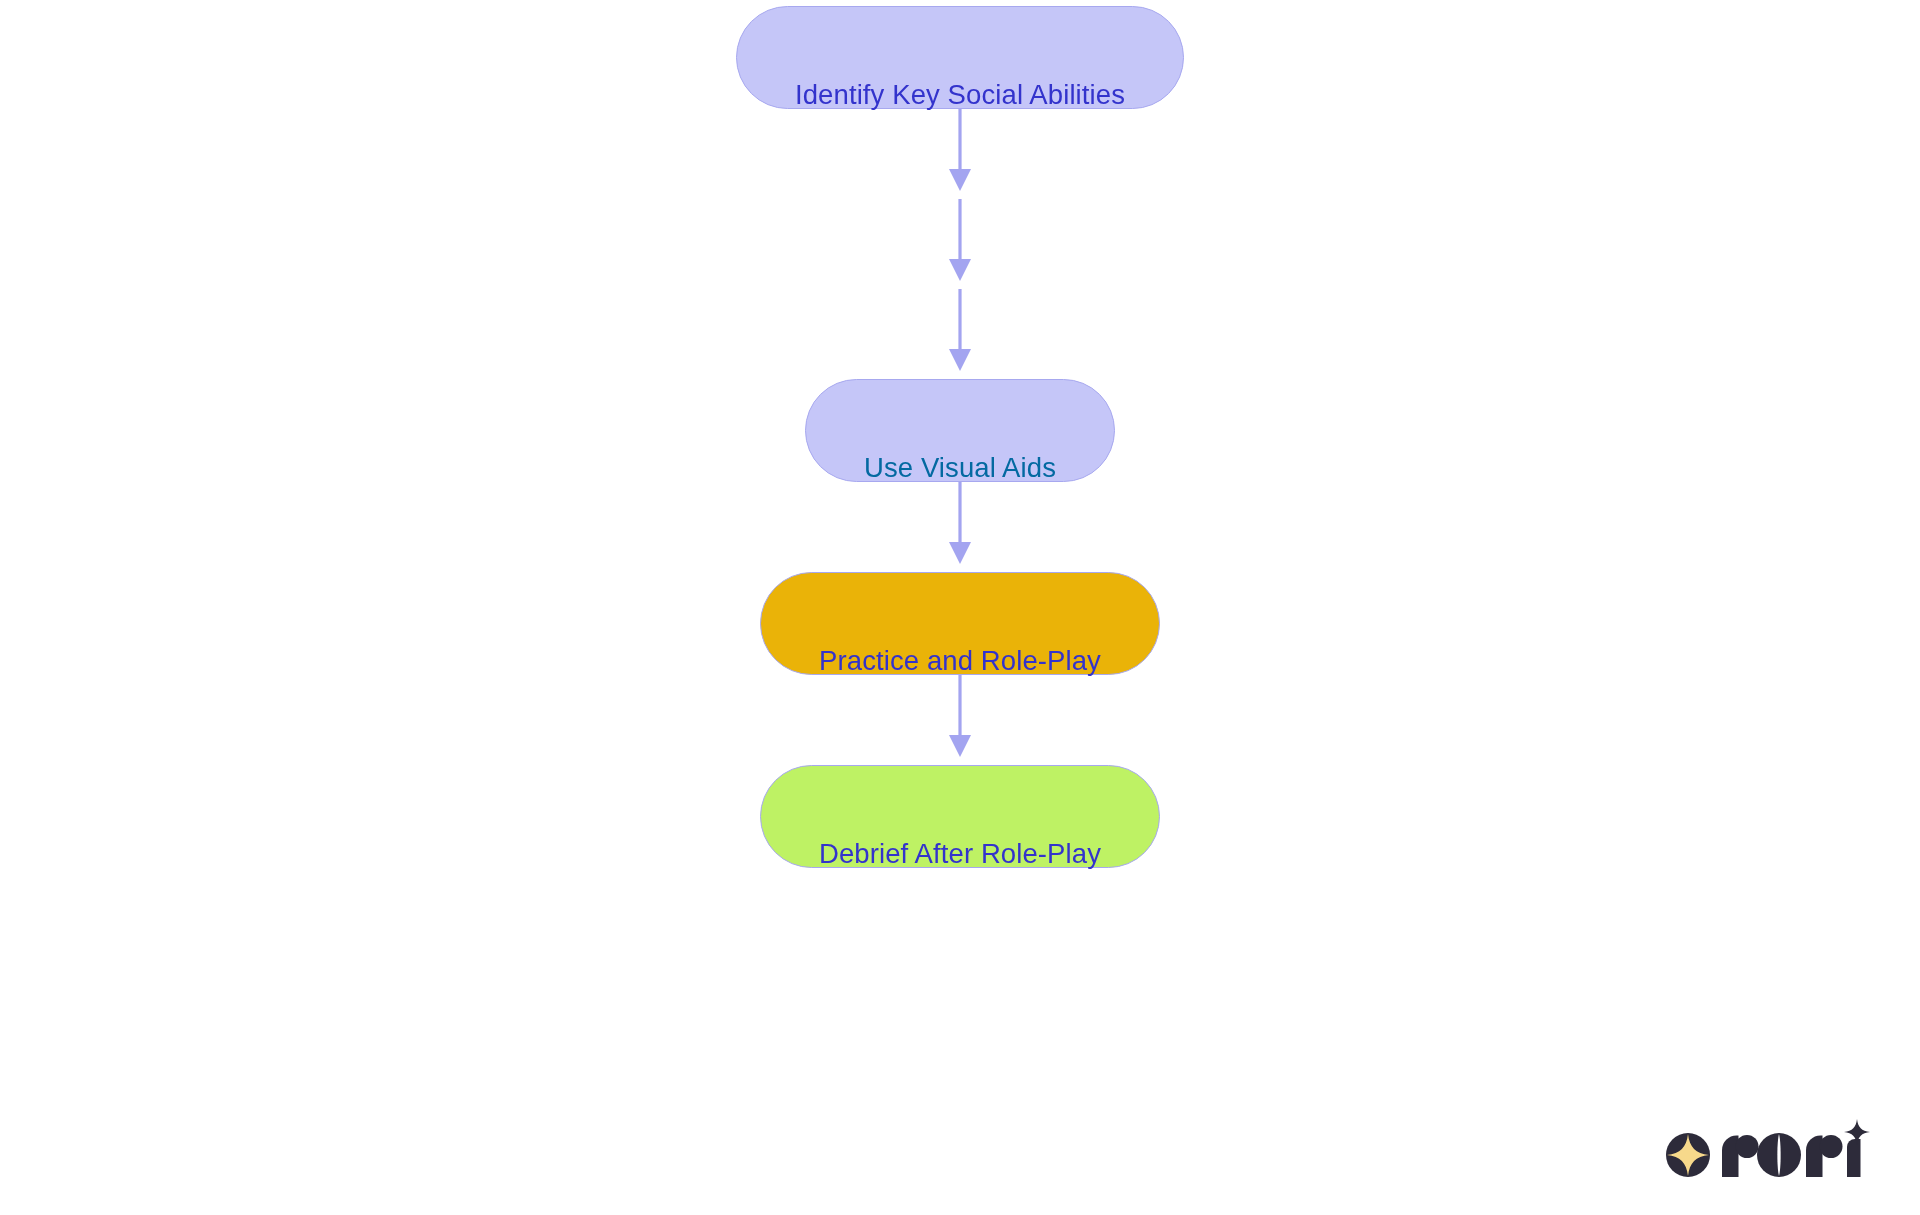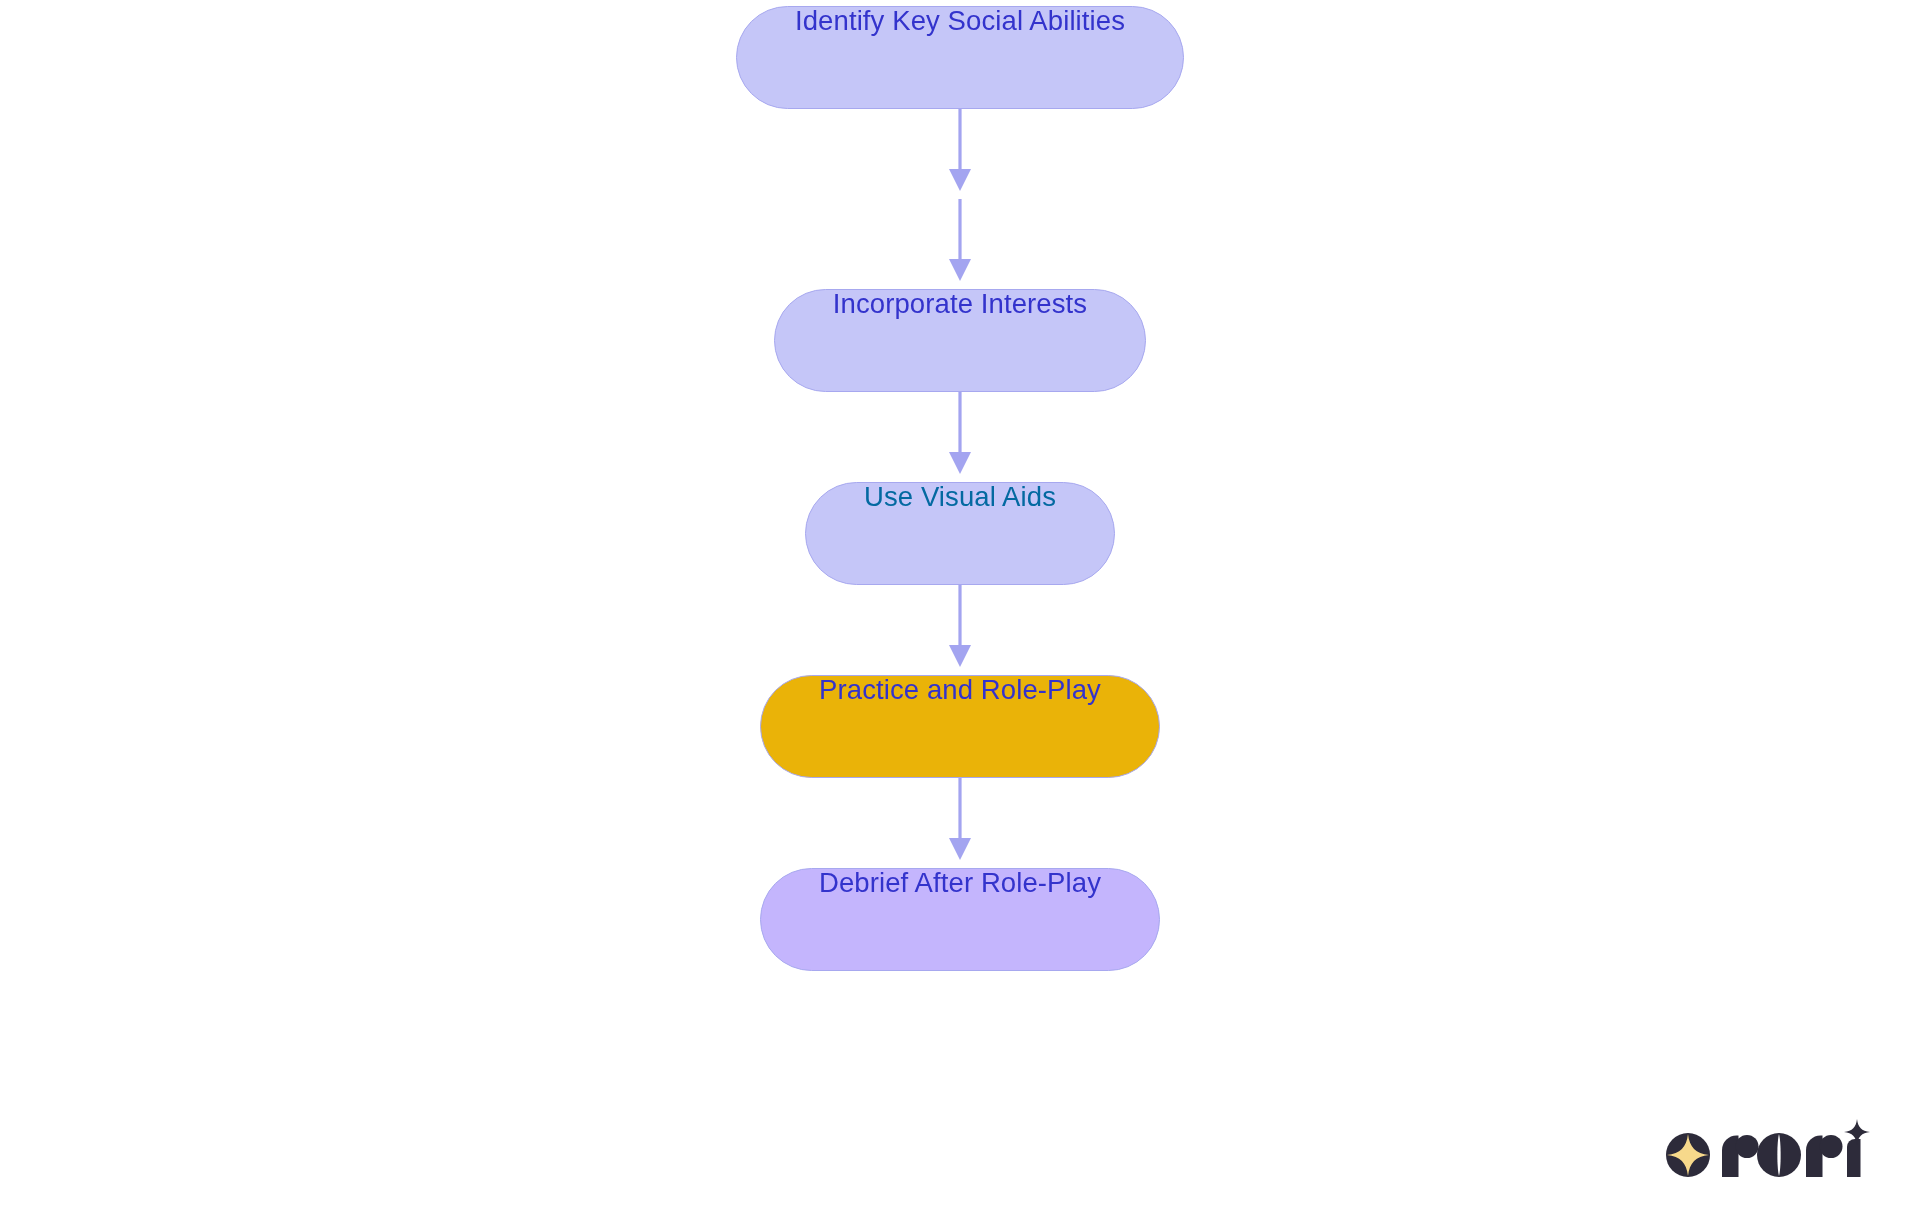--- a/index.html
+++ b/index.html
@@ -33,21 +33,21 @@
     flex-direction: column;
     align-items: center;
   }
 
   .flow-node {
     box-sizing: border-box;
     height: 103px;
     min-width: 120px;
     padding: 0 58px;
     display: flex;
-    align-items: flex-start;
+    align-items: flex-end;
     justify-content: center;
     background: #c5c6f8;
     border: 1.6px solid #a7a8ef;
     border-radius: 56px;
     position: relative;
     z-index: 2;
   }
 
   .flow-node-label {
     font-size: 27.5px;
@@ -105,23 +105,20 @@
     </div>
 
 
     <div class="flow-connector">
       <svg viewBox="0 0 40 90" xmlns="http://www.w3.org/2000/svg">
         <line x1="20" y1="0" x2="20" y2="70" stroke="#a3a4f0" stroke-width="3.2"></line>
         <polygon points="20,82 9,60 31,60" fill="#a3a4f0"></polygon>
       </svg>
     </div>
 
-    <div class="flow-node" style="background: rgb(197, 198, 248); border-color: rgb(167, 168, 239);">
-      <span class="flow-node-label" style="color: rgb(51, 51, 204);">Incorporate Interests</span>
-    </div>
 
     <div class="flow-connector">
       <svg viewBox="0 0 40 90" xmlns="http://www.w3.org/2000/svg">
         <line x1="20" y1="0" x2="20" y2="70" stroke="#a3a4f0" stroke-width="3.2"></line>
         <polygon points="20,82 9,60 31,60" fill="#a3a4f0"></polygon>
       </svg>
     </div>
 
     <div class="flow-node" style="background: rgb(197, 198, 248); border-color: rgb(167, 168, 239);">
       <span class="flow-node-label" style="color: #0369a1;">Use Visual Aids</span>
@@ -138,21 +135,21 @@
       <span class="flow-node-label" style="color: rgb(51, 51, 204);">Practice and Role-Play</span>
     </div>
 
     <div class="flow-connector">
       <svg viewBox="0 0 40 90" xmlns="http://www.w3.org/2000/svg">
         <line x1="20" y1="0" x2="20" y2="70" stroke="#a3a4f0" stroke-width="3.2"></line>
         <polygon points="20,82 9,60 31,60" fill="#a3a4f0"></polygon>
       </svg>
     </div>
 
-    <div class="flow-node" style="background: #c4b5fd; border-color: rgb(167, 168, 239);">
+    <div class="flow-node" style="background: #bef264; border-color: rgb(167, 168, 239);">
       <span class="flow-node-label" style="color: rgb(51, 51, 204);">Debrief After Role-Play</span>
     </div>
 
   </div>
 </div>
 
 <div class="brand-logo">
   <svg viewBox="0 0 208 72" xmlns="http://www.w3.org/2000/svg">
 
     <g>

